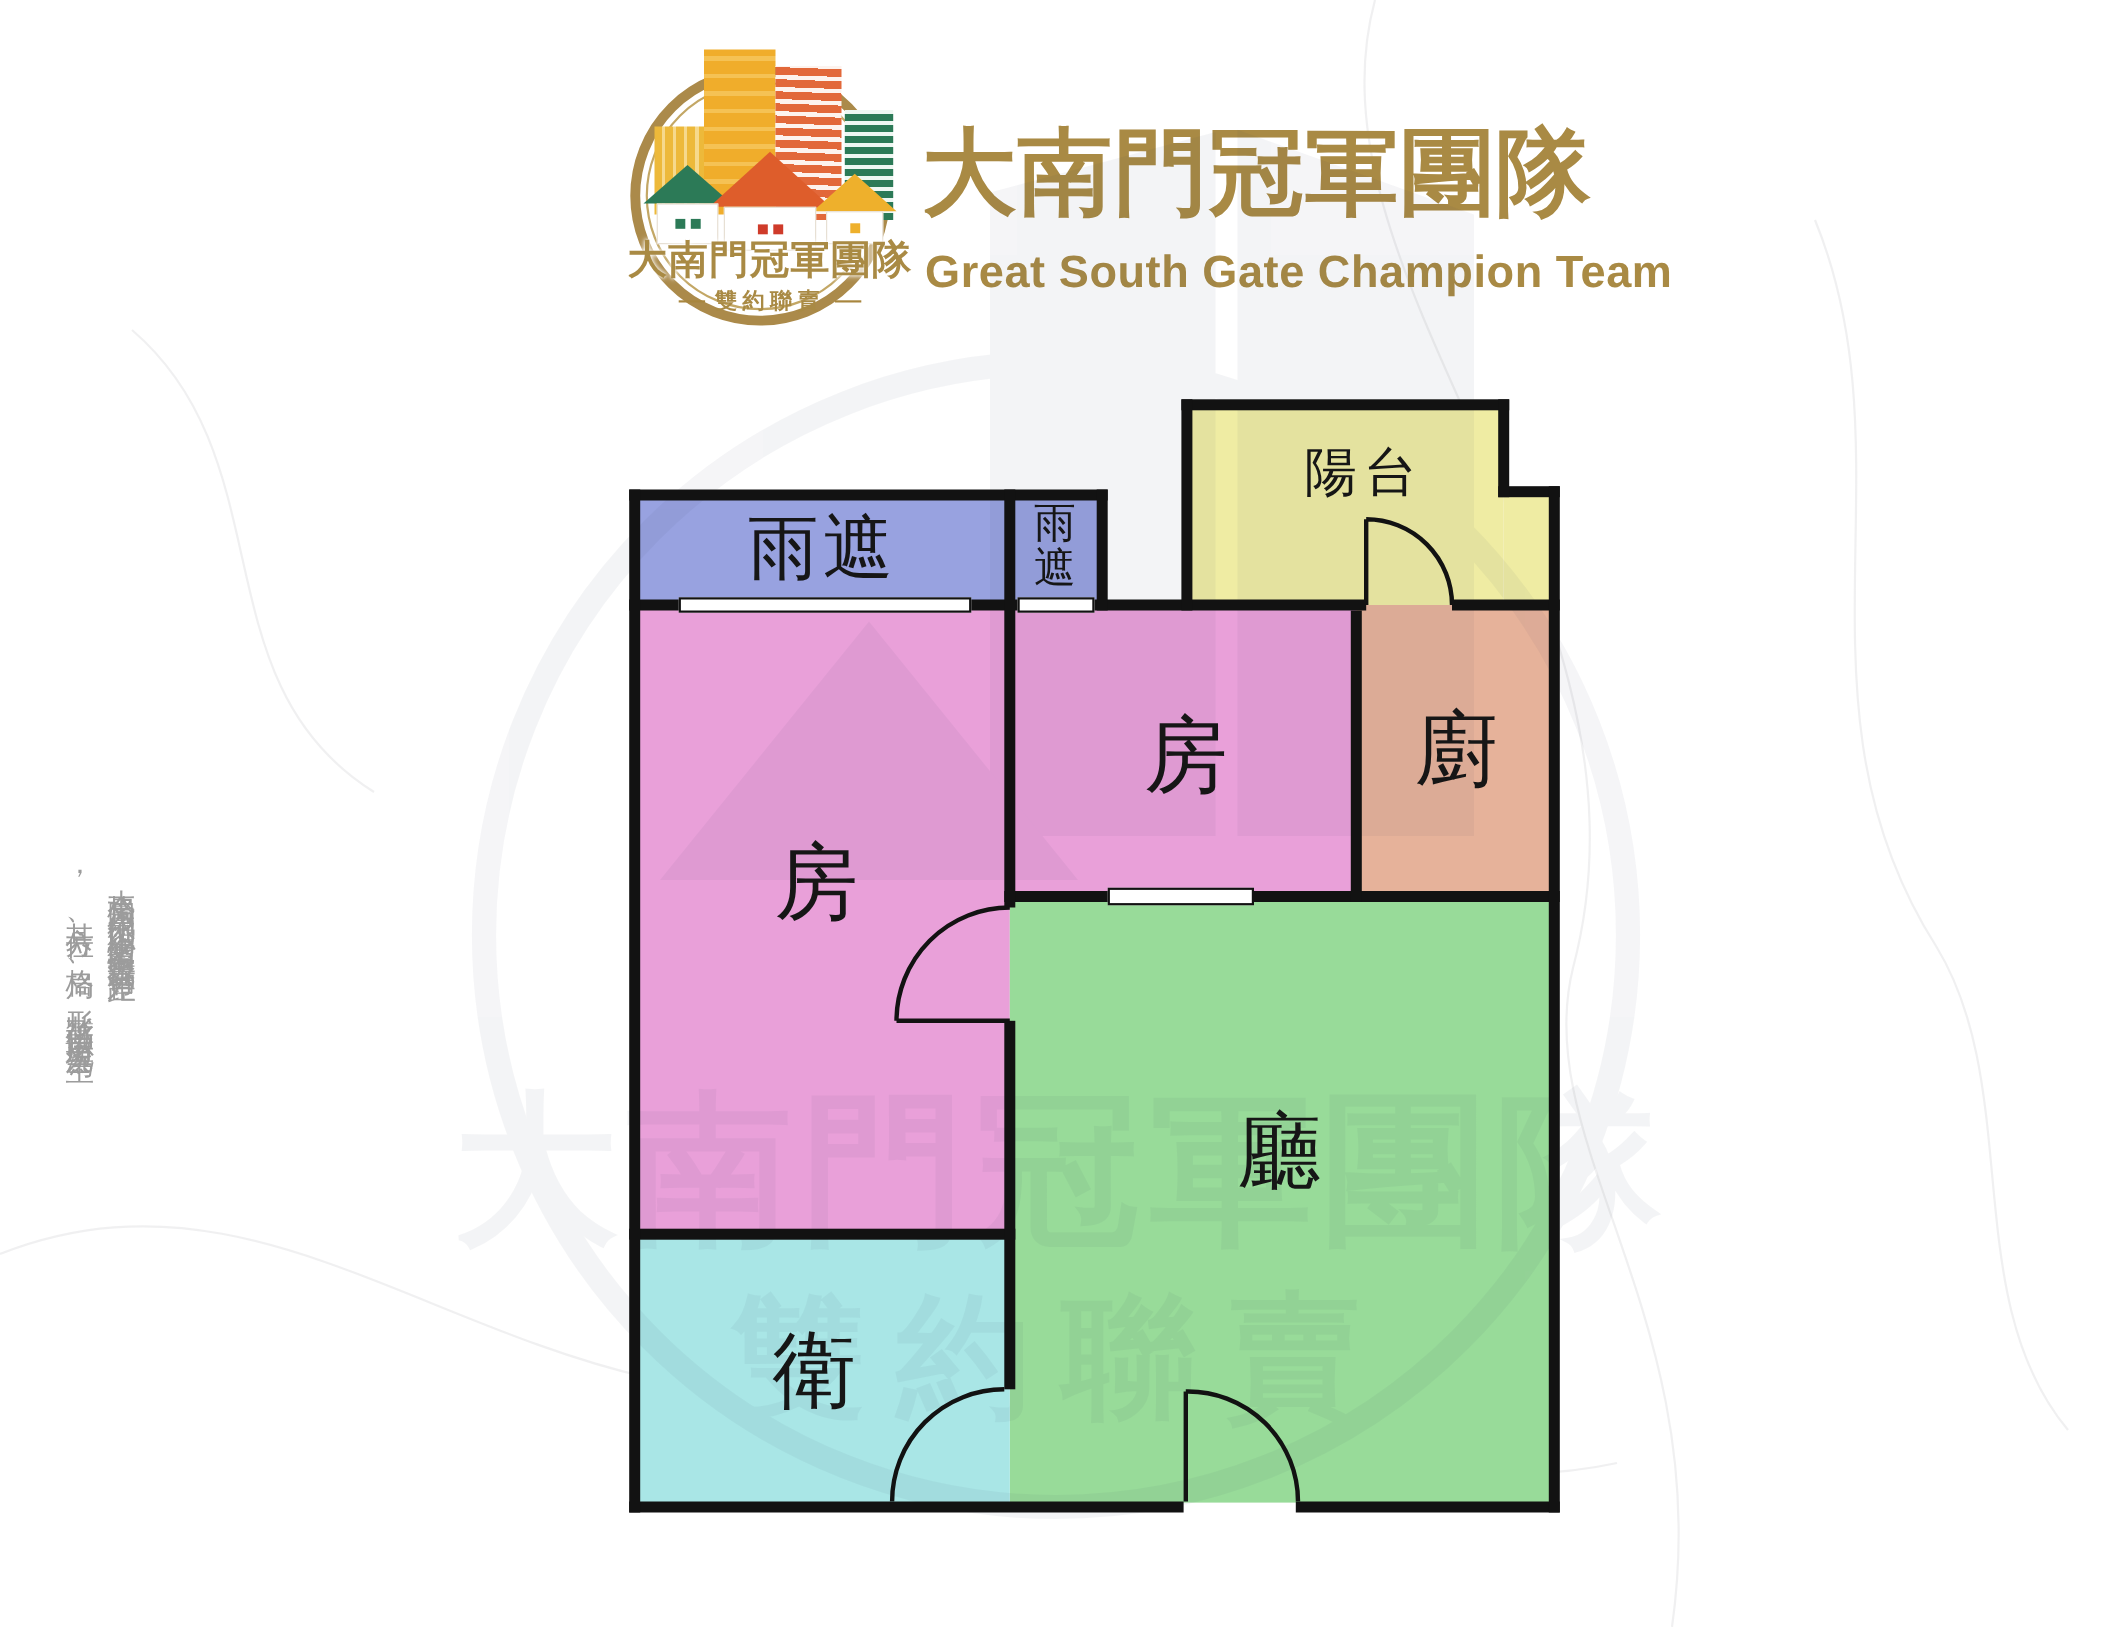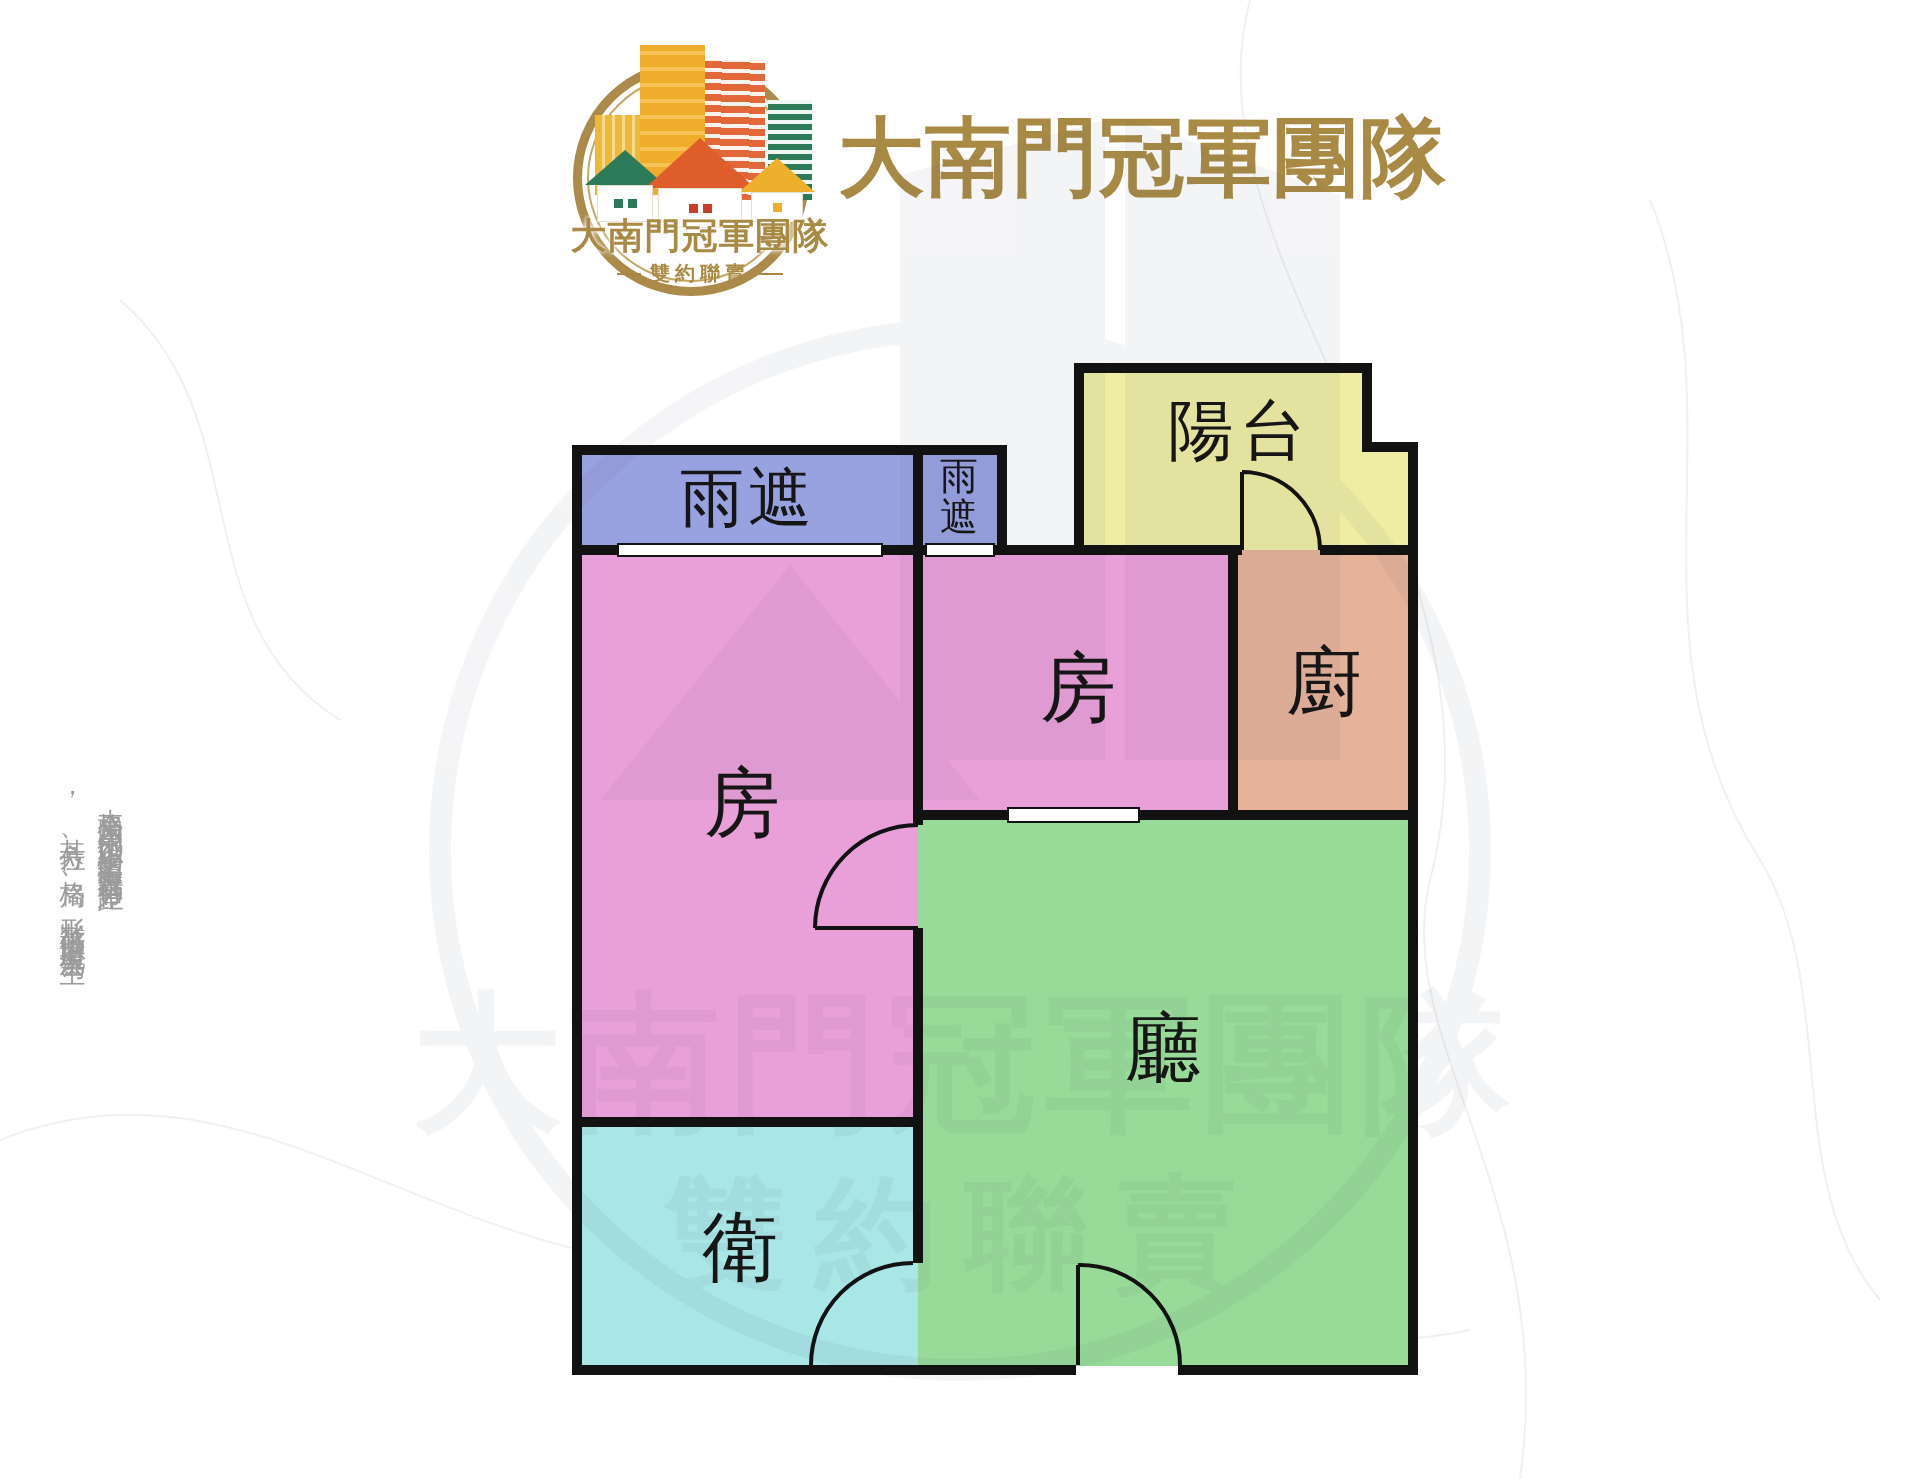--- a/index.html
+++ b/index.html
@@ -54,21 +54,21 @@
                  letter-spacing:0.5px;white-space:nowrap;}
 
   
   .room{position:absolute;}
   .wall{position:absolute;background:#121212;}
   .window{position:absolute;background:#ffffff;border:2px solid #121212;}
   .room-label{position:absolute;transform:translate(-50%,-50%);color:#161616;
               font-weight:500;white-space:nowrap;line-height:1;}
   .lbl-big{font-size:76px;}
   .lbl-canopy{font-size:64px;letter-spacing:4px;}
-  .lbl-balcony{font-size:66px;letter-spacing:6px;}
+  .lbl-balcony{font-size:48px;letter-spacing:6px;}
   .lbl-canopy-small{font-size:38px;white-space:normal;width:44px;line-height:41px;
                     word-break:break-all;text-align:center;}
   .doors-svg,.wm-svg,.bg-svg{position:absolute;left:0;top:0;pointer-events:none;}
 
   
   .disclaimer{position:absolute;left:50px;top:788px;height:640px;width:80px;
               writing-mode:vertical-rl;text-orientation:upright;
               font-size:26px;letter-spacing:4px;line-height:38px;color:#9c9c9c;}
 </style>
 </head>
@@ -107,20 +107,21 @@
     </div>
     <div class="emblem-title" style="color: rgb(169, 138, 68);">大南門冠軍團隊</div>
     <div class="emblem-tagline-row">
       <span class="tagline-line"></span>
       <span class="emblem-tagline" style="color: rgb(169, 138, 68);">雙約聯賣</span>
       <span class="tagline-line"></span>
     </div>
   </div>
 
   <div class="main-title" style="color: rgb(169, 138, 68);">大南門冠軍團隊</div>
+  <div class="main-subtitle" style="color: rgb(169, 138, 68);">Great South Gate Champion Team</div>
 
   <div class="room" style="left: 577px; top: 450px; width: 341px; height: 100px; background-color: rgb(152, 162, 224);"></div>
   <div class="room" style="left: 918px; top: 450px; width: 84px; height: 100px; background-color: rgb(152, 162, 224);"></div>
   <div class="room" style="left: 1079px; top: 368px; width: 288px; height: 182px; background-color: rgb(239, 236, 163);"></div>
   <div class="room" style="left: 1367px; top: 447px; width: 46px; height: 103px; background-color: rgb(239, 236, 163);"></div>
   <div class="room" style="left: 577px; top: 550px; width: 341px; height: 572px; background-color: rgb(233, 160, 217);"></div>
   <div class="room" style="left: 918px; top: 550px; width: 315px; height: 265px; background-color: rgb(233, 160, 217);"></div>
   <div class="room" style="left: 1233px; top: 550px; width: 180px; height: 265px; background-color: rgb(230, 178, 154);"></div>
   <div class="room" style="left: 918px; top: 815px; width: 495px; height: 551px; background-color: rgb(152, 219, 153);"></div>
   <div class="room" style="left: 577px; top: 1122px; width: 341px; height: 248px; background-color: rgb(169, 230, 230);"></div>

